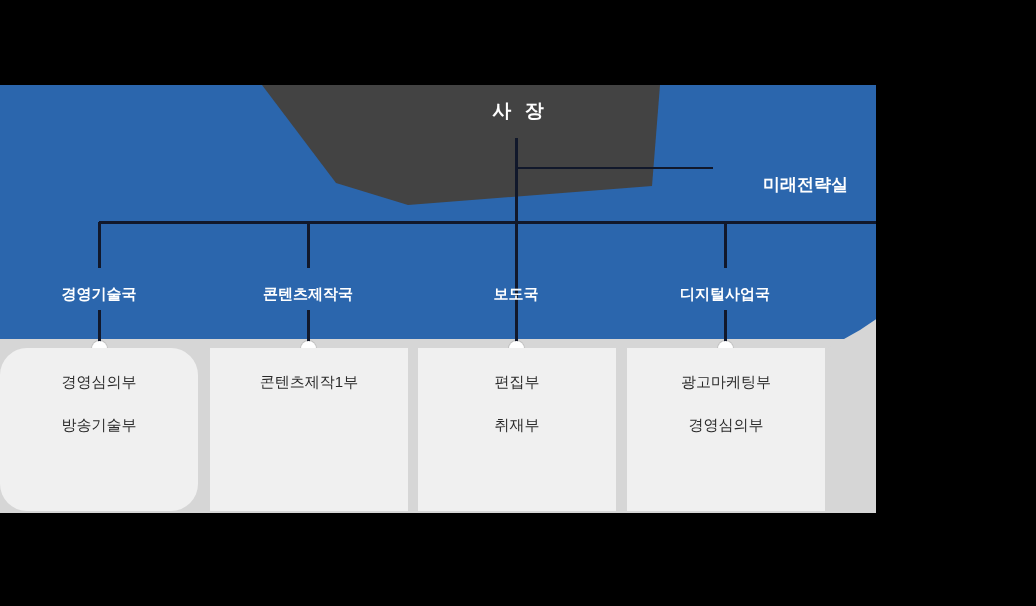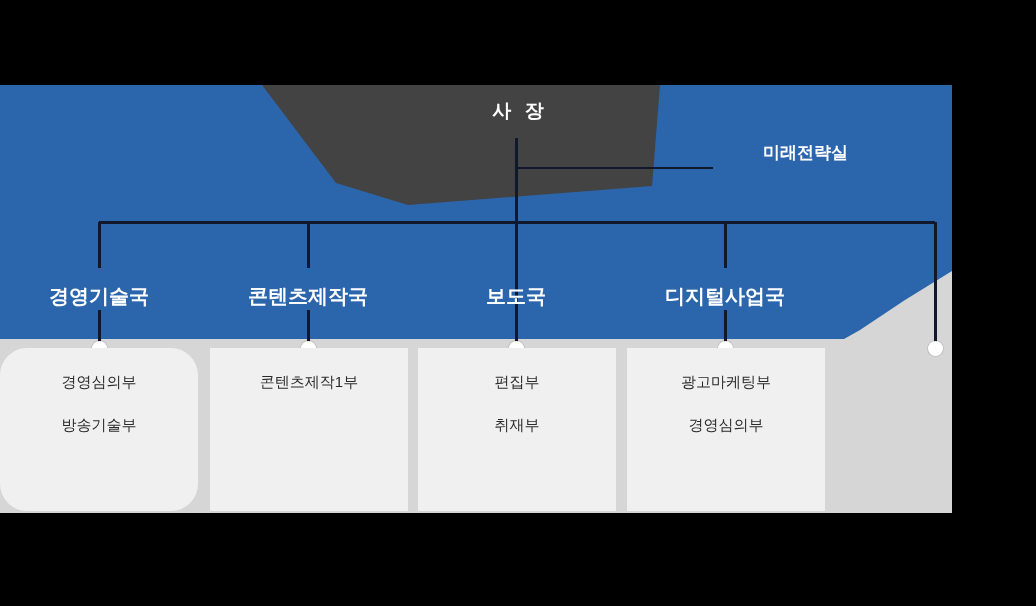--- a/index.html
+++ b/index.html
@@ -1,21 +1,21 @@
 <!DOCTYPE html>
 <html><head>
 <meta charset="utf-8">
 <title>Organization Chart</title>
 <style>
   html,body{margin:0;padding:0;background:#000;}
   body{font-family:"Liberation Sans","DejaVu Sans",sans-serif;}
 
   #stage{
     position:relative;
-    width:952px;
+    width:876px;
     height:606px;
     background:#000000;
     overflow:hidden;
   }
 
   
   #art{position:absolute;left:0;top:0;width:1036px;height:606px;}
 
   
   #wires{position:absolute;left:0;top:0;width:1036px;height:606px;pointer-events:none;}
@@ -32,21 +32,21 @@
   .node-ceo{
     font-size:19px;
     letter-spacing:4px;
     text-indent:4px;
   }
   .node-staff{
     font-size:17px;
     letter-spacing:0px;
   }
   .node-div{
-    font-size:20px;
+    font-size:15px;
     letter-spacing:0px;
   }
 
   
   .dept-box{
     position:absolute;
     background:#f0f0f0;
     top:348px;
     height:163px;
     box-sizing:border-box;
@@ -108,21 +108,21 @@
 
       <line x1="99" y1="310" x2="99" y2="350"></line>
       <line x1="308" y1="310" x2="308" y2="350"></line>
       <line x1="516" y1="310" x2="516" y2="350"></line>
       <line x1="725" y1="310" x2="725" y2="350"></line>
     </g>
   </svg>
 
   <div class="node-label node-ceo" style="left:0;top:101px;width:1036px;">사 장</div>
 
-  <div class="node-label node-staff" style="left:763px;top:144px;text-align:center;">미래전략실</div>
+  <div class="node-label node-staff" style="left:763px;top:176px;text-align:center;">미래전략실</div>
 
   <div class="node-label node-div" style="left:21px;top:286px;width:156px;">경영기술국</div>
 
   <div class="node-label node-div" style="left:230px;top:286px;width:156px;">콘텐츠제작국</div>
 
   <div class="node-label node-div" style="left:438px;top:286px;width:156px;">보도국</div>
 
   <div class="node-label node-div" style="left:647px;top:286px;width:156px;">디지털사업국</div>
 
   <div class="joint" style="left:92px;top:341px;"></div>

